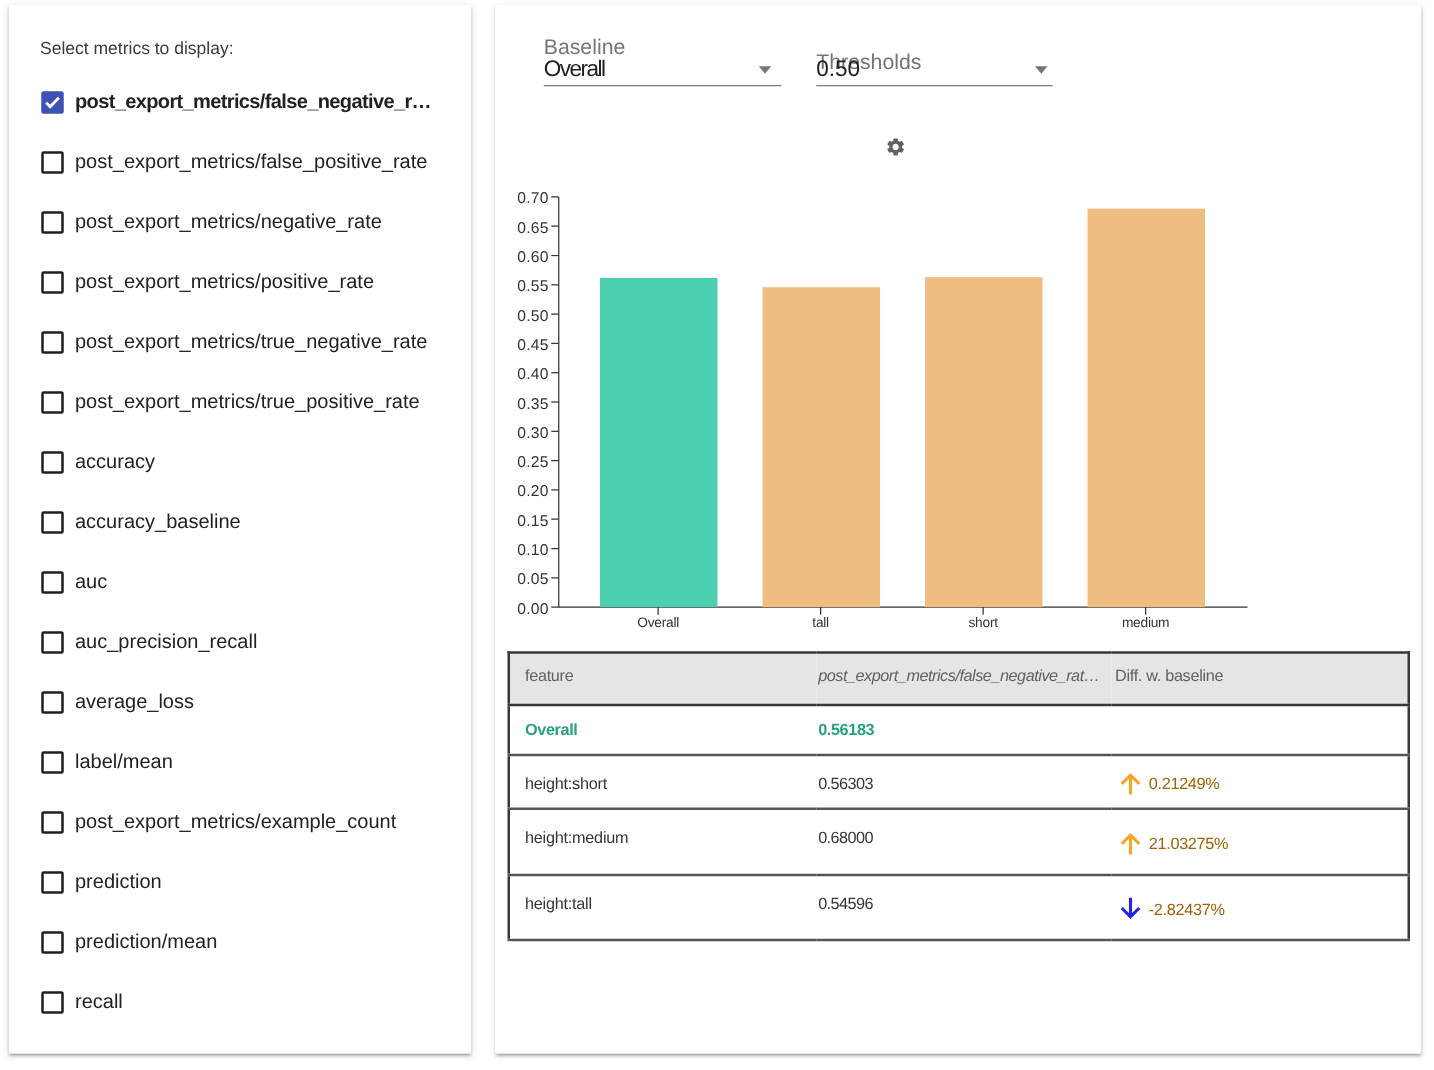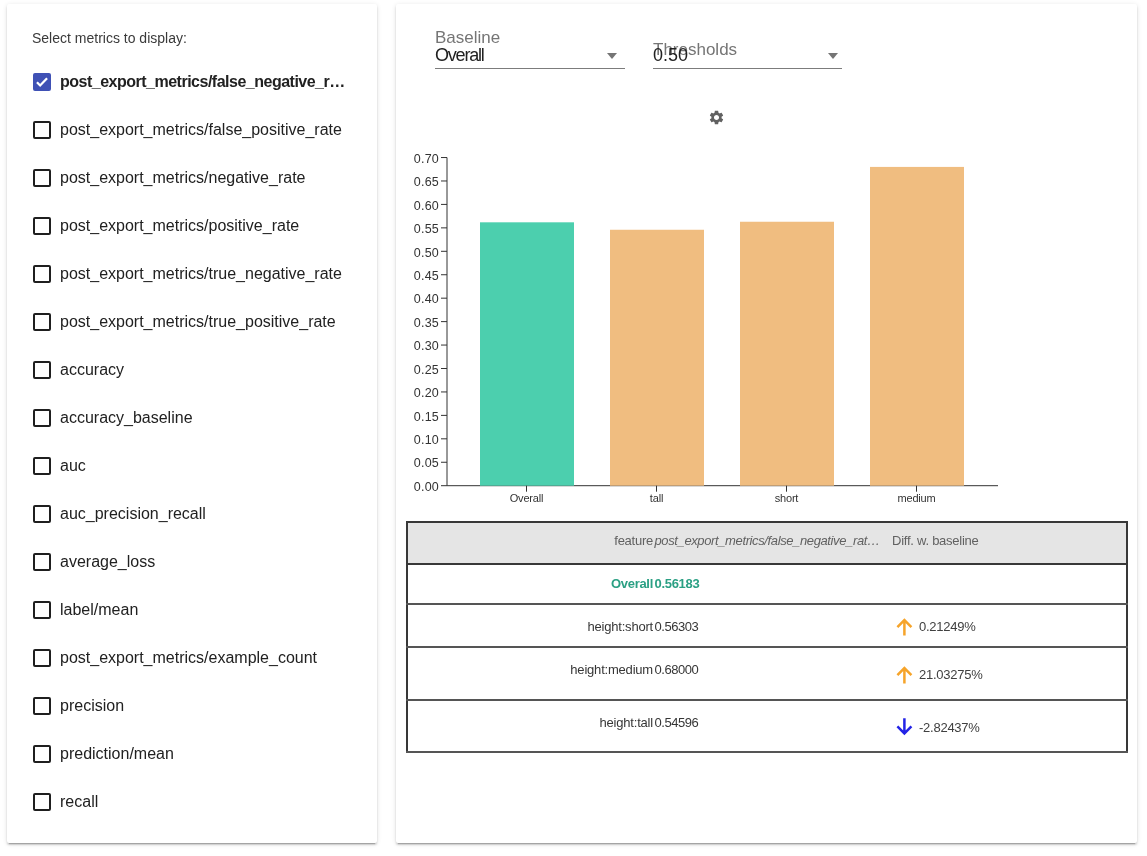--- a/index.html
+++ b/index.html
@@ -21,33 +21,33 @@
 .ddvalue { position:absolute; font-size:18px; color:#212121; }
 .ddline { position:absolute; height:1px; background:#7c7c7c; }
 .ddarrow { position:absolute; width:0; height:0; border-left:5px solid transparent; border-right:5px solid transparent; border-top:6px solid #757575; }
 .charttitle { position:absolute; left:41px; top:106px; font-size:15px; font-weight:bold; letter-spacing:-0.85px; color:#525252; }
 #gear { position:absolute; left:312px; top:105px; }
 #chartsvg { position:absolute; left:0px; top:136px; }
 #mtable { position:absolute; left:10px; top:517px; width:722px; border-collapse:collapse; border:2px solid #383838; table-layout:fixed; }
 #mtable td { border:2px solid #555555; border-left:none; border-right:none; vertical-align:middle; }
 #mtable tr.hd td { background:#e5e5e5; color:#616161; font-size:13px; letter-spacing:-0.25px; height:41.5px; padding-bottom:4px; border-top:none; border-bottom:2px solid #383838; }
 #mtable tr.hd td.c2 { letter-spacing:-0.38px;font-style:italic; }
-#mtable td.c1 { padding-left:12px; width:246px;text-align:right; }
+#mtable td.c1 { padding-left:12px; width:246px; }
 #mtable td.c2 { width:236px; padding-left:1.5px; }
 #mtable td.c3 { }
 #mtable tr.r1 td { height:40px; font-size:13px; letter-spacing:-0.3px; font-weight:bold; color:#2ba084; }
 #mtable tr.rr td { height:43px; font-size:13px; letter-spacing:-0.2px; color:#363636; }
 #mtable tr.rr td.c2 { letter-spacing:-0.45px; }
 #mtable tr.rr td.c1, #mtable tr.rr td.c2 { vertical-align:top; padding-top:14px; }
 
 #mtable tr.rr:nth-child(4) td { height:53.5px; }
 #mtable tr.rr:nth-child(5) td { height:52px; }
 #mtable td.c3 { padding-left:3px; }
 #mtable tr.rr td.c3 { padding-left:7px; }
-.diff { display:flex; align-items:center; font-size:13px; letter-spacing:-0.25px; color:#404040; }
+.diff { display:flex; align-items:center; font-size:13px; letter-spacing:-0.25px; color:#a16207; }
 .diff svg { margin-right:5px; margin-top:2px; }
 .diff span { margin-top:2px; }
 </style>
 </head>
 <body>
 <div class="card" id="leftcard">
   <div class="selhdr">Select metrics to display:</div>
 <div class="item" style="top: 68.5px;">
       <div class="cb on">
         <svg style="position:absolute;left:-1px;top:-1px" width="16" height="16" viewBox="0 0 24 24">
@@ -99,21 +99,21 @@
     <div class="item" style="top: 596.5px;">
       <div class="cb"></div>
       <div class="lbl">label/mean</div>
     </div>
     <div class="item" style="top: 644.5px;">
       <div class="cb"></div>
       <div class="lbl">post_export_metrics/example_count</div>
     </div>
     <div class="item" style="top: 692.5px;">
       <div class="cb"></div>
-      <div class="lbl">precision</div>
+      <div class="lbl">prediction</div>
     </div>
     <div class="item" style="top: 740.5px;">
       <div class="cb"></div>
       <div class="lbl">prediction/mean</div>
     </div>
     <div class="item" style="top: 788.5px;">
       <div class="cb"></div>
       <div class="lbl">recall</div>
     </div>
   </div>

